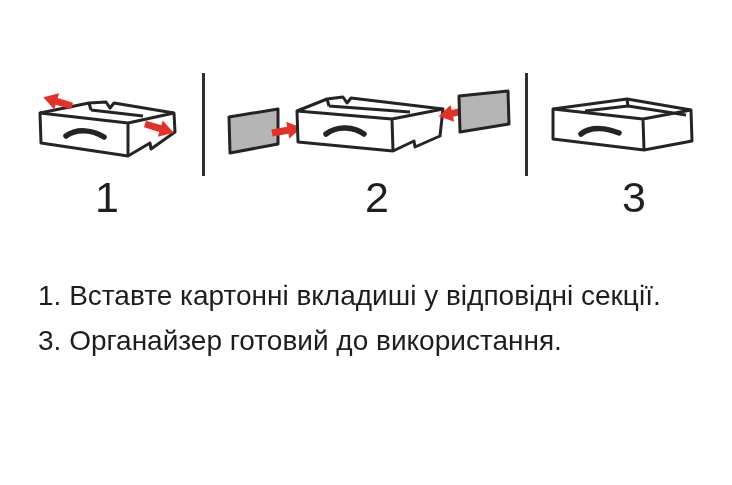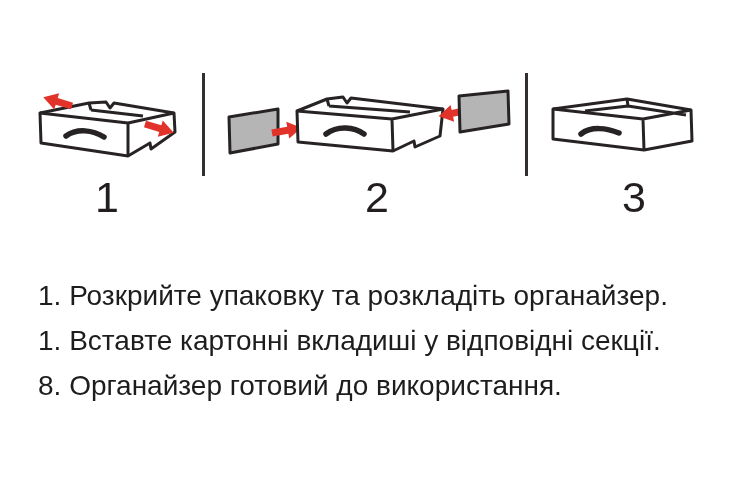--- a/index.html
+++ b/index.html
@@ -85,18 +85,17 @@
       <path class="ink no-fill" d="M8,24 L98,34 M98,34 L99,65 M98,34 L146,25 M82,14 L83,21 M83,21 L141,30 M83,21 L40,26"></path>
       <path class="handle" d="M36,49 C46,41 62,43 74,48"></path>
     </g>
   </svg>
 
   <div class="step-number" style="left:67px;">1</div>
   <div class="step-number" style="left:337px;">2</div>
   <div class="step-number" style="left:594px;">3</div>
 
   <div class="instructions">
-    <p>1. Розкрийте упаковку та розкладіть органайзер.</p>
     <p>1. Вставте картонні вкладиші у відповідні секції.</p>
-    <p>8. Органайзер готовий до використання.</p>
+    <p>3. Органайзер готовий до використання.</p>
   </div>
 
 </div>
 
 </body></html>

